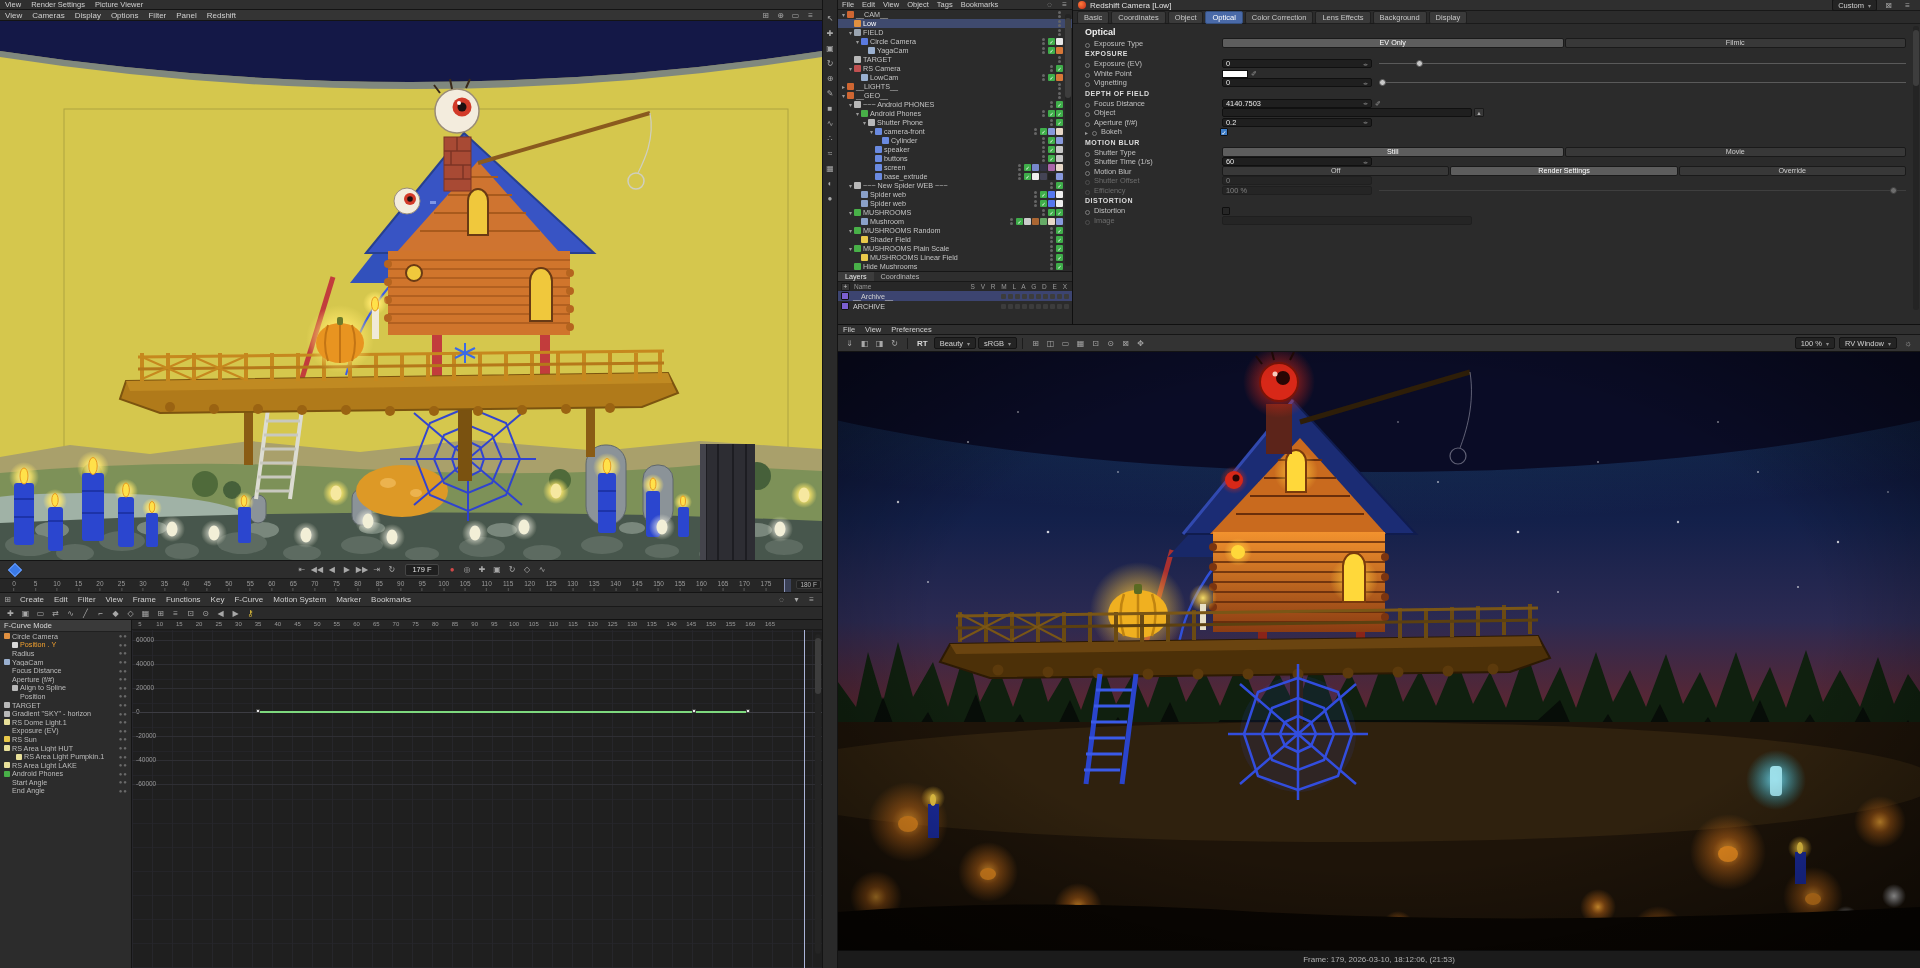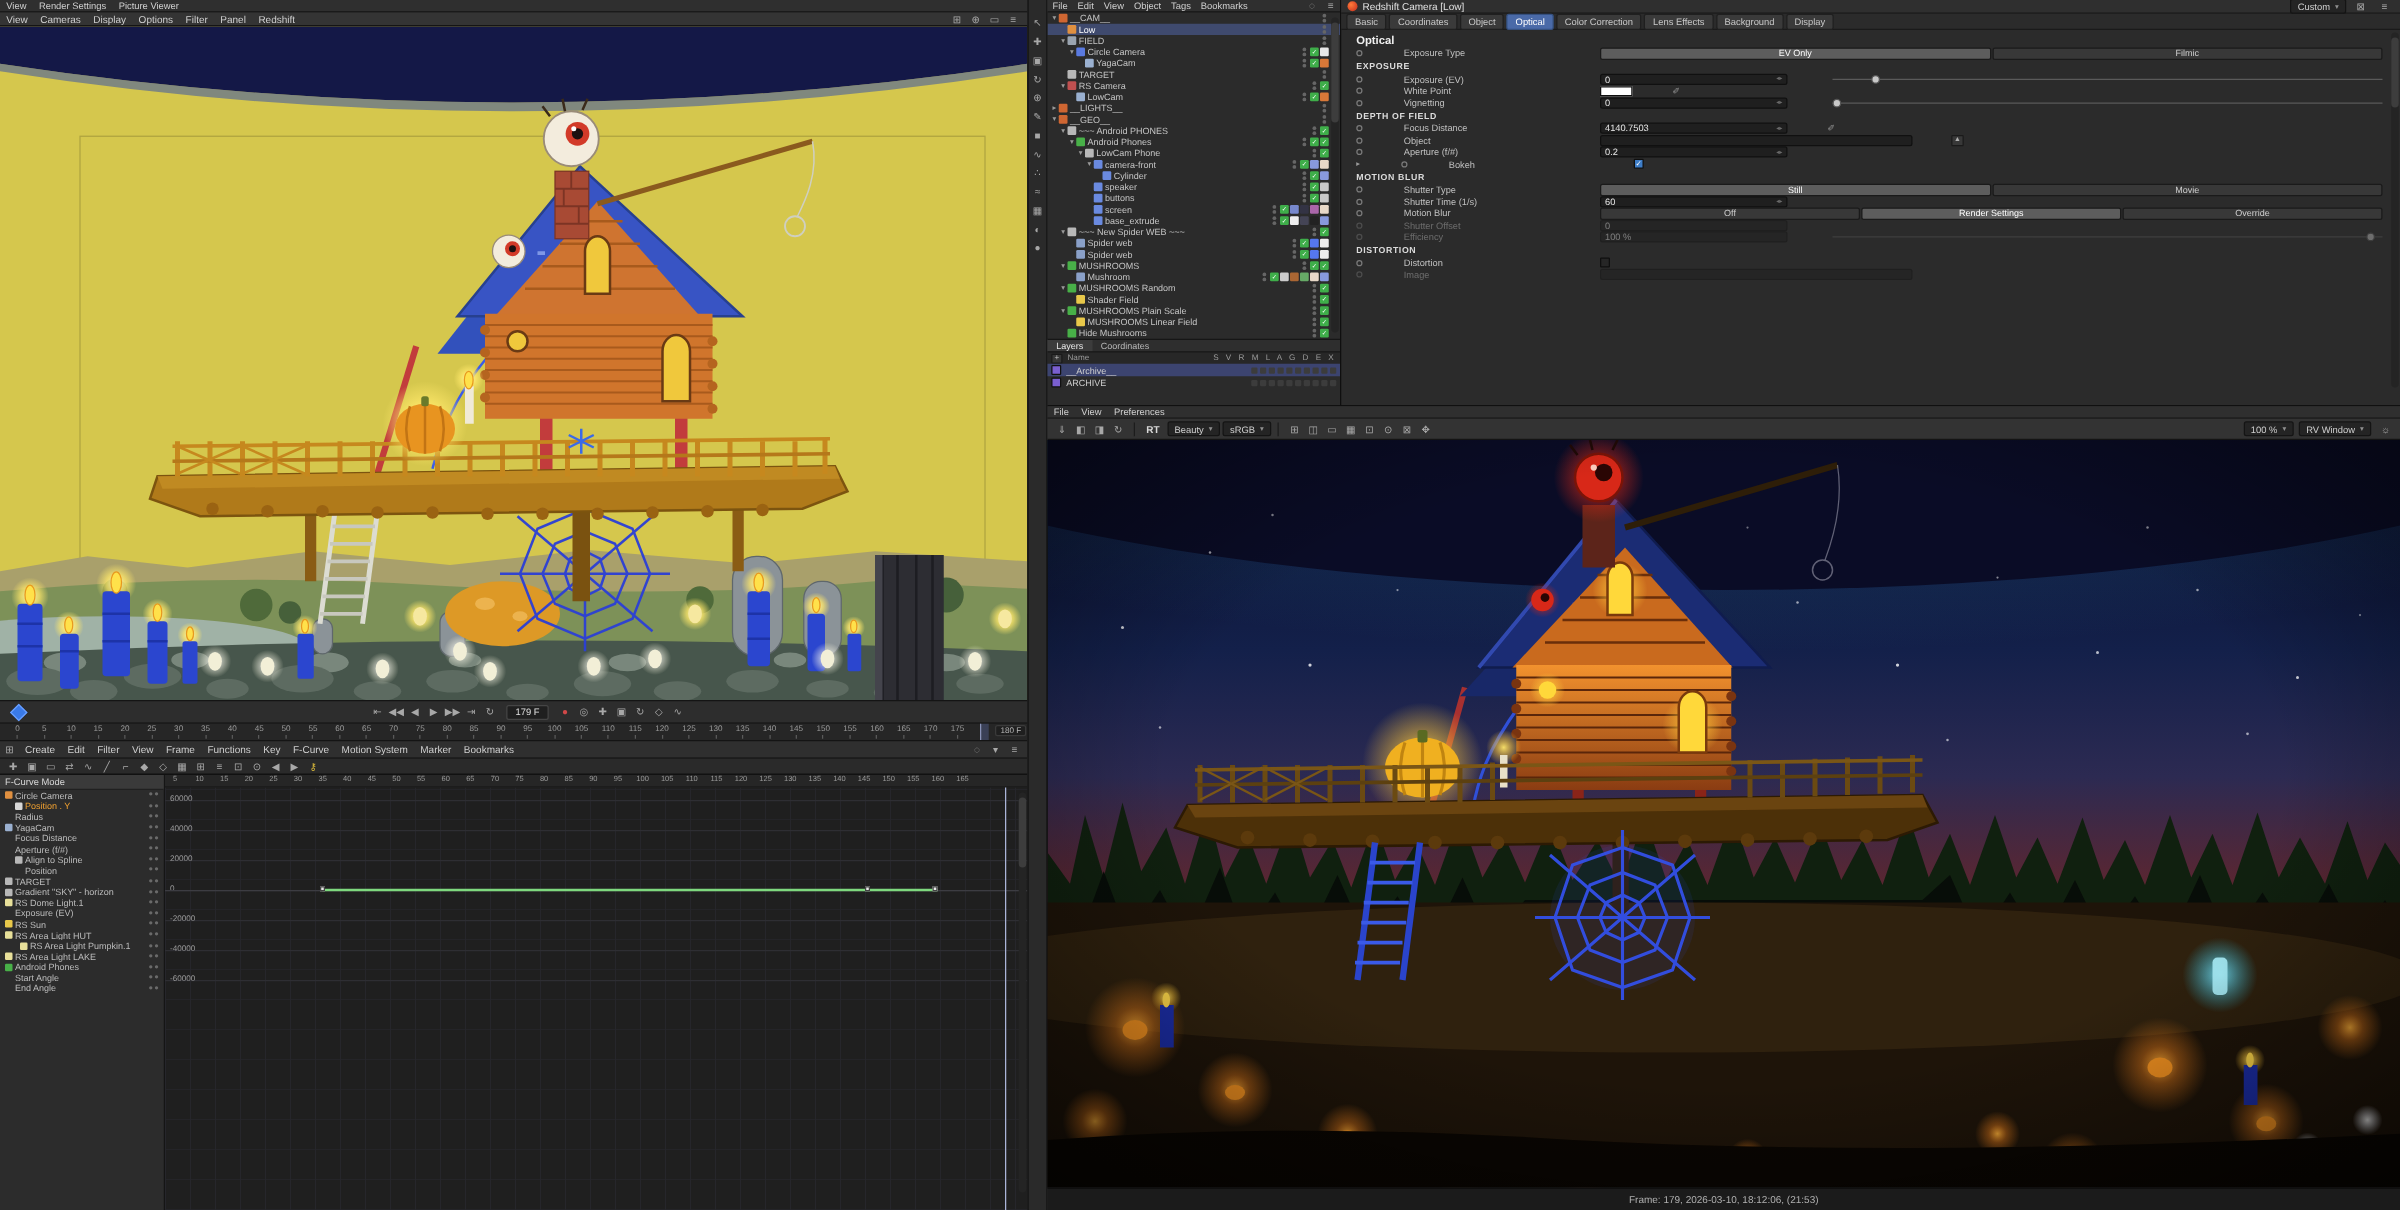--- a/index.html
+++ b/index.html
@@ -94,21 +94,21 @@
       border-bottom:1px solid #101010;}
   #am-title{height:11px;display:flex;align-items:center;padding:0 5px;background:#2f2f2f;border-bottom:1px solid #181818;font-size:8px;color:#e0e0e0;gap:4px;}
   .rslogo{width:8px;height:8px;border-radius:50%;background:radial-gradient(circle at 35% 35%,#ff7a3a,#c22a1a);}
   #am-title .right{margin-left:auto;display:flex;align-items:center;gap:4px;}
   #am-tabs{height:13px;display:flex;align-items:center;gap:2px;padding:0 4px;background:#2b2b2b;border-bottom:1px solid #1a1a1a;}
   .atab{padding:1px 6px;background:#3a3a3a;border:1px solid #1f1f1f;border-radius:2px;font-size:7.5px;color:#c8c8c8;}
   .atab.on{background:#4a6aa8;color:#fff;border-color:#35507f;}
   #am-body{position:absolute;left:0;top:24px;right:8px;bottom:0;padding:2px 6px 0 12px;}
   .asect{font-size:9px;font-weight:bold;color:#f0f0f0;height:12px;display:flex;align-items:center;}
   .agrp{font-size:7px;font-weight:bold;color:#dcdcdc;letter-spacing:.5px;height:10px;display:flex;align-items:center;margin-top:1px;}
-  .arow{height:9.5px;display:flex;align-items:center;font-size:7.4px;color:#c0c0c0;gap:29px;}
+  .arow{height:9.5px;display:flex;align-items:flex-end;font-size:7.4px;color:#c0c0c0;}
   .arow.dis{opacity:.42;}
   .adot{width:5px;height:5px;border:1px solid #7a7a7a;border-radius:50%;margin-right:4px;flex:0 0 auto;}
   .albl{width:128px;flex:0 0 auto;white-space:nowrap;overflow:hidden;}
   .ainput{background:#1f1f1f;border:1px solid #101010;border-radius:2px;height:9px;width:150px;
           display:inline-flex;align-items:center;padding:0 3px;color:#e8e8e8;gap:2px;}
   .ainput .spin{margin-left:auto;color:#6a6a6a;font-size:5px;}
   .ainput.wide{width:250px;}
   .aslider{position:relative;flex:1;height:9px;margin-left:7px;}
   .aslider .strack{position:absolute;left:0;right:0;top:4px;height:1px;background:#5a5a5a;}
   .aslider .shandle{position:absolute;top:1px;width:7px;height:7px;border-radius:50%;background:#c8c8c8;border:1px solid #555;}
@@ -846,21 +846,21 @@
             <i></i>
             <i></i>
           </span>
           <span class="chip" style="background: rgb(63, 174, 74);">✓</span>
           <span class="chip" style="background: rgb(63, 174, 74);">✓</span>
         </div>
       </div>
       <div class="orow" style="padding-left: 23px;">
         <span class="exp">▾</span>
         <span class="oicon" style="background: rgb(184, 184, 184);"></span>
-        <span>LowCam Phone</span>
+        <span>Shutter Phone</span>
         <div class="oright">
           <span class="odots">
             <i></i>
             <i></i>
           </span>
           <span class="chip" style="background: rgb(63, 174, 74);">✓</span>
         </div>
       </div>
       <div class="orow" style="padding-left: 30px;">
         <span class="exp">▾</span>

